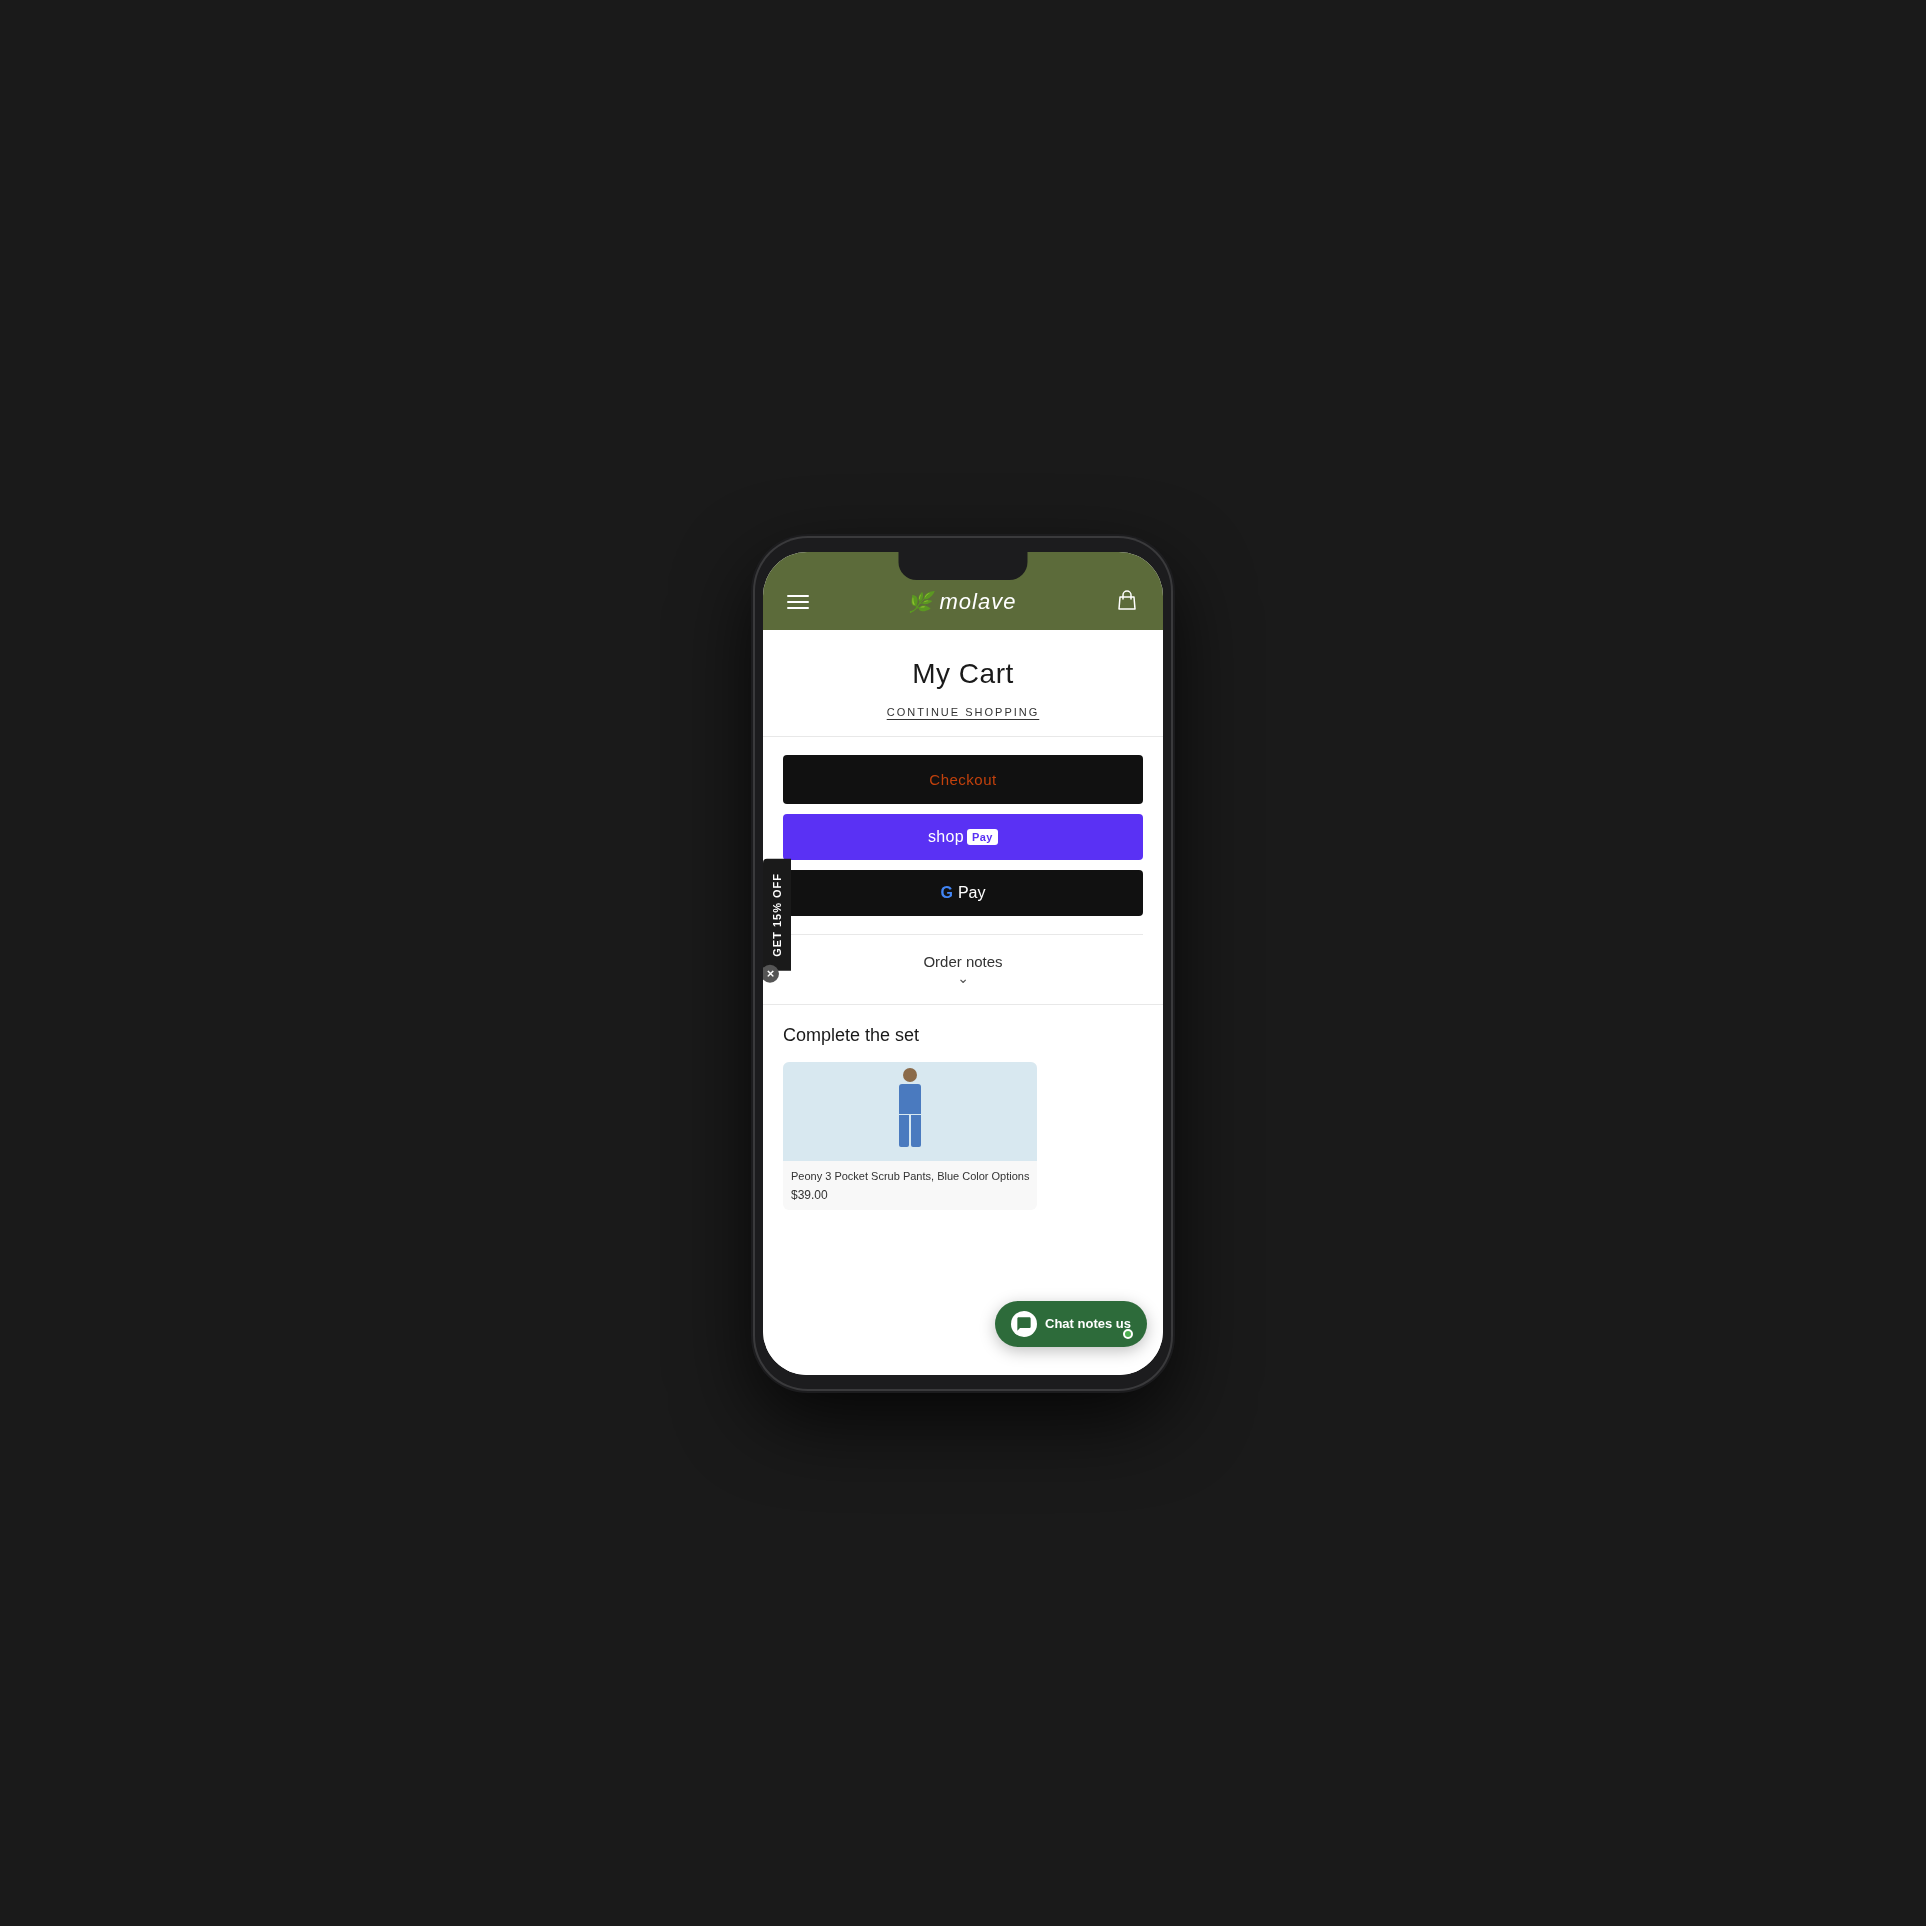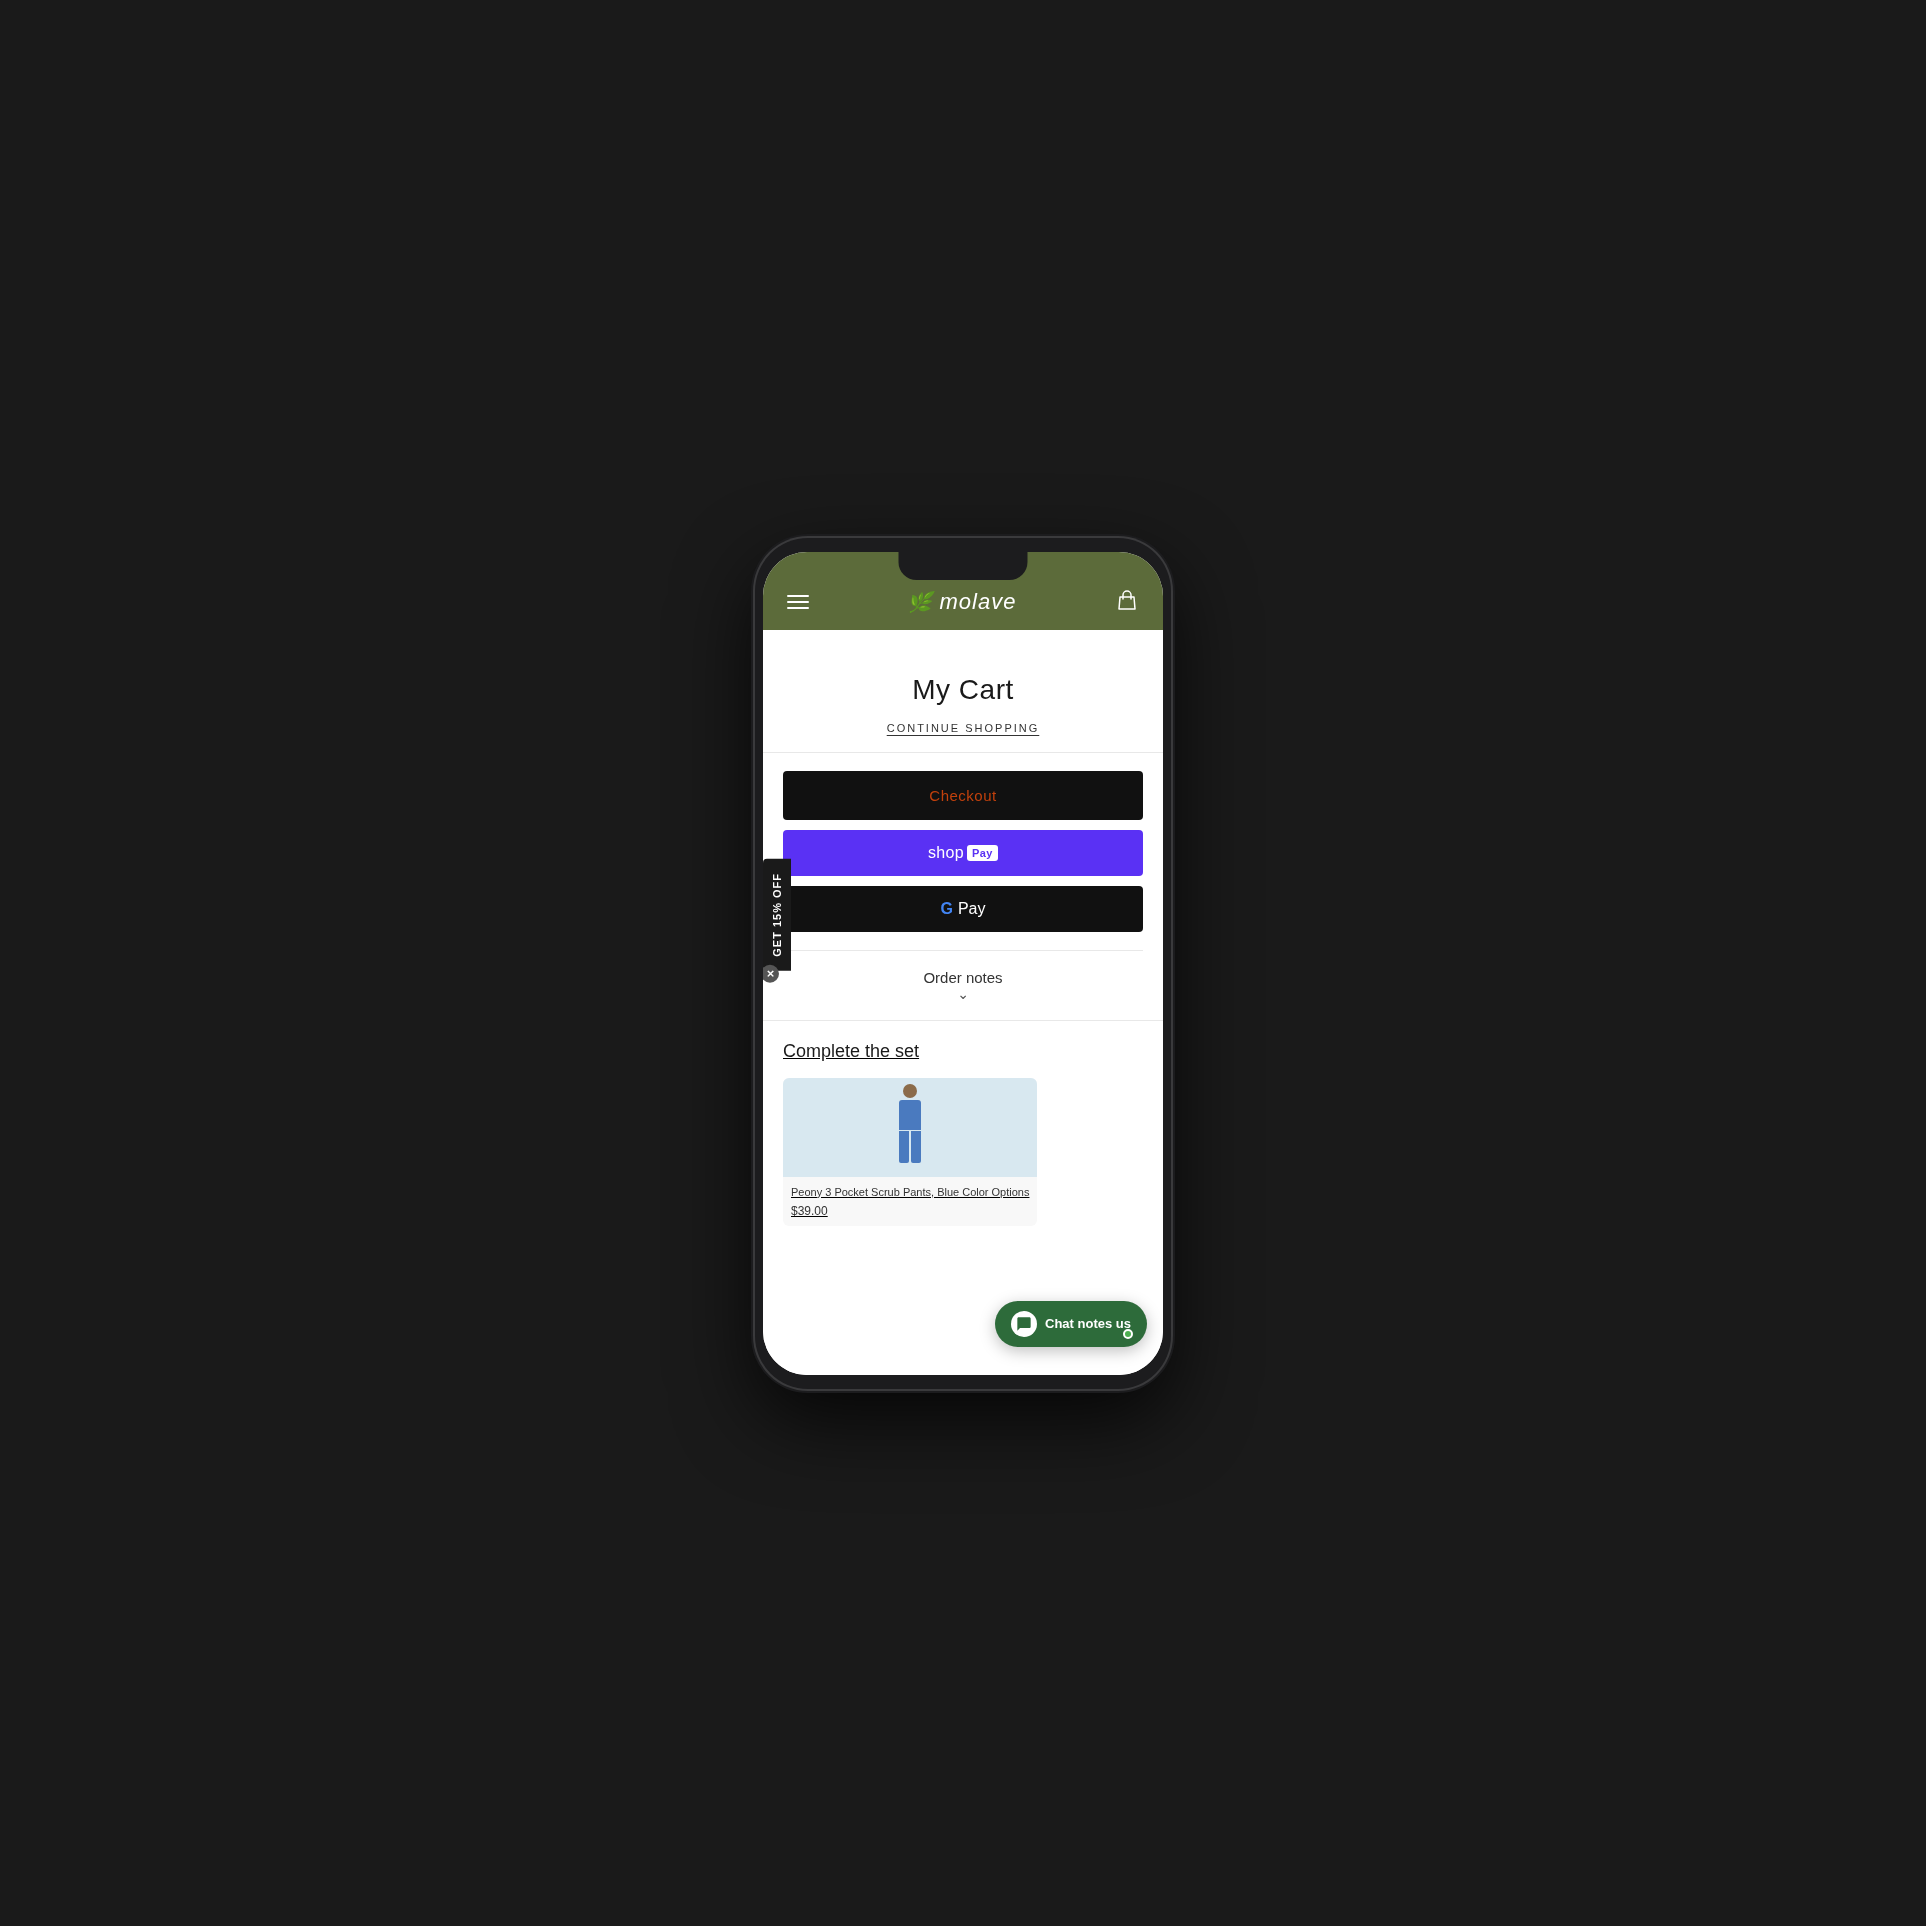--- a/index.html
+++ b/index.html
@@ -104,21 +104,20 @@
       stroke: #fff;
       fill: none;
     }
 
     
     .screen-content {
       flex: 1;
       overflow-y: auto;
       background: #fff;
       padding-bottom: 32px;
-      margin-top: 16px;
     }
 
     .screen-content::-webkit-scrollbar { display: none; }
 
     
     .page-title-section {
       padding: 28px 20px 16px;
       text-align: center;
       border-bottom: 1px solid #e8e8e8;
     }
@@ -290,21 +289,20 @@
     }
 
     .chevron-down {
       color: #555;
       font-size: 14px;
     }
 
     
     .complete-set-section {
       padding: 20px 20px 16px;
-      text-decoration: underline;
     }
 
     .complete-set-title {
       font-size: 18px;
       font-weight: 400;
       color: #1a1a1a;
       margin-bottom: 16px;
     }
 
     .product-cards-row {

